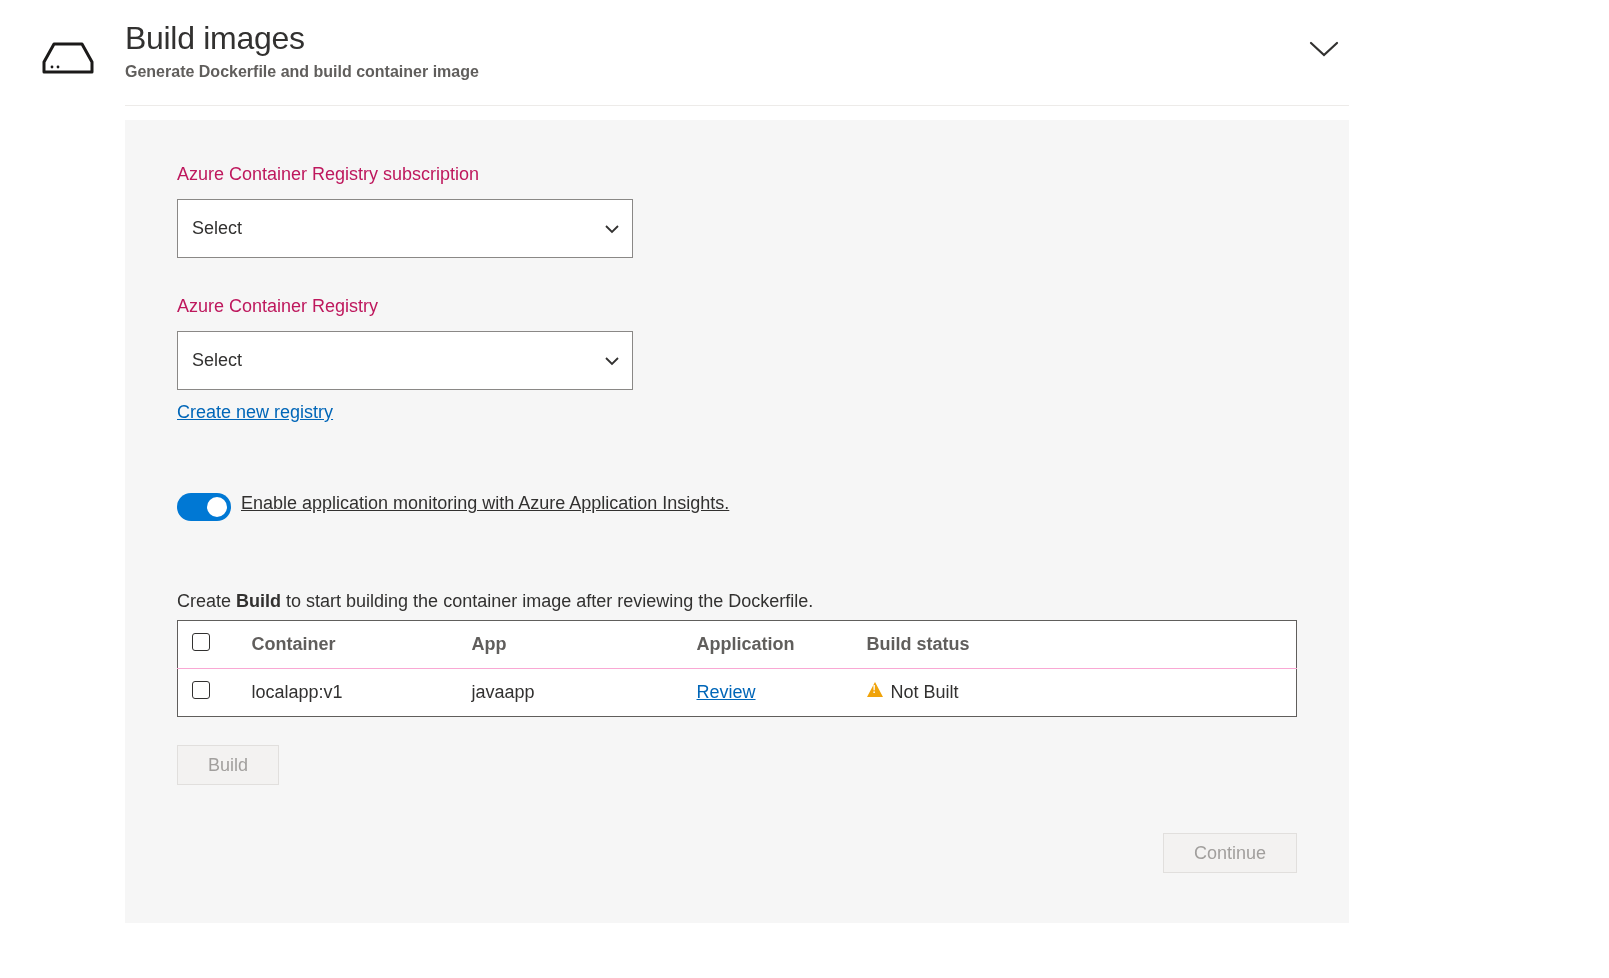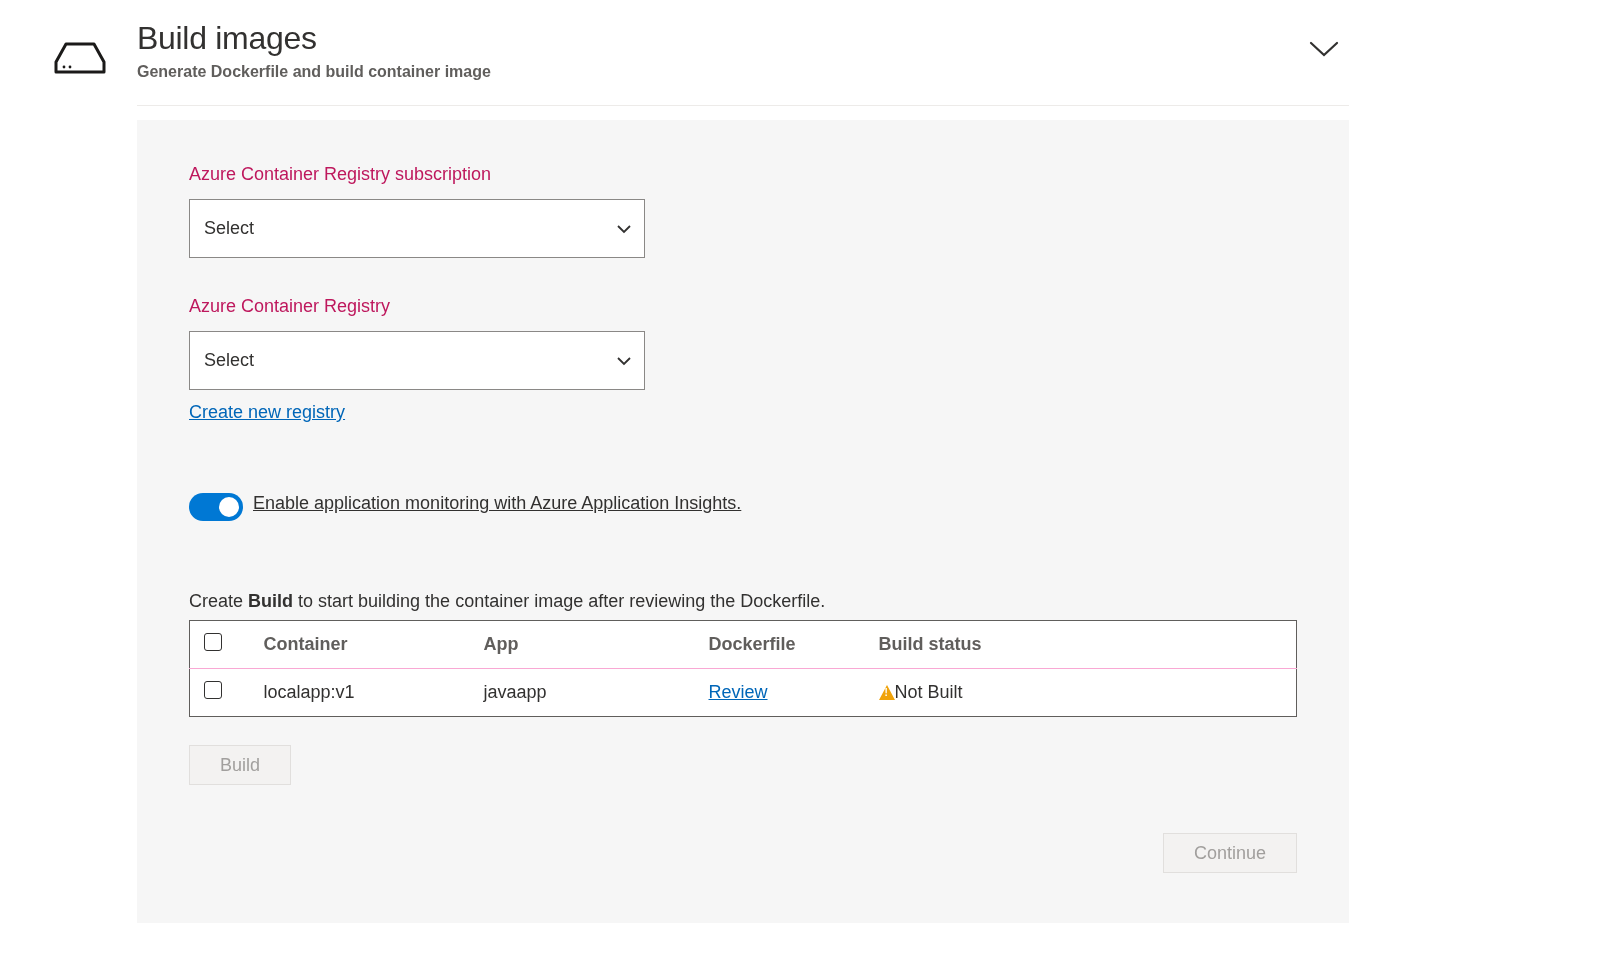--- a/index.html
+++ b/index.html
@@ -4,21 +4,21 @@
 <style>
   * { box-sizing: border-box; margin: 0; padding: 0; }
   body {
     font-family: "Segoe UI", -apple-system, BlinkMacSystemFont, sans-serif;
     background: #ffffff;
     color: #323130;
     width: 1609px;
   }
   .page {
     display: flex;
-    padding: 20px 0 0 22px;
+    padding: 20px 0 0 10px;
   }
   .icon-col {
     width: 115px;
     display: flex;
     justify-content: center;
     padding-top: 18px;
   }
   .main-col {
     flex: 1;
     padding-right: 260px;
@@ -141,21 +141,21 @@
     width: 18px;
     height: 18px;
     border: 1px solid #323130;
     border-radius: 3px;
     background:#fff;
     display:inline-block;
   }
   .col-container { width: 220px; }
   .col-app { width: 225px; }
   .col-docker { width: 170px; }
-  .status-cell { display:flex; align-items:center; }
+  .status-cell { display:flex; gap:8px; }
   .warn-icon {
     width:0;height:0;
     border-left:8px solid transparent;
     border-right:8px solid transparent;
     border-bottom:15px solid #f0a30a;
     position:relative;
   }
   .warn-icon::after{
     content:"!";
     position:absolute;
@@ -247,21 +247,21 @@
       <p class="instr">
         <span>Create </span><strong>Build</strong><span> to start building the container image after reviewing the Dockerfile.</span>
       </p>
 
       <table class="build-table">
         <thead>
           <tr>
             <th class="cb-cell"><span class="cb"></span></th>
             <th class="col-container">Container</th>
             <th class="col-app">App</th>
-            <th class="col-docker">Dockerfile</th>
+            <th class="col-docker">Application</th>
             <th>Build status</th>
           </tr>
         </thead>
         <tbody>
           <tr>
             <td class="cb-cell"><span class="cb"></span></td>
             <td>localapp:v1</td>
             <td>javaapp</td>
             <td><a class="link">Review</a></td>
             <td>

